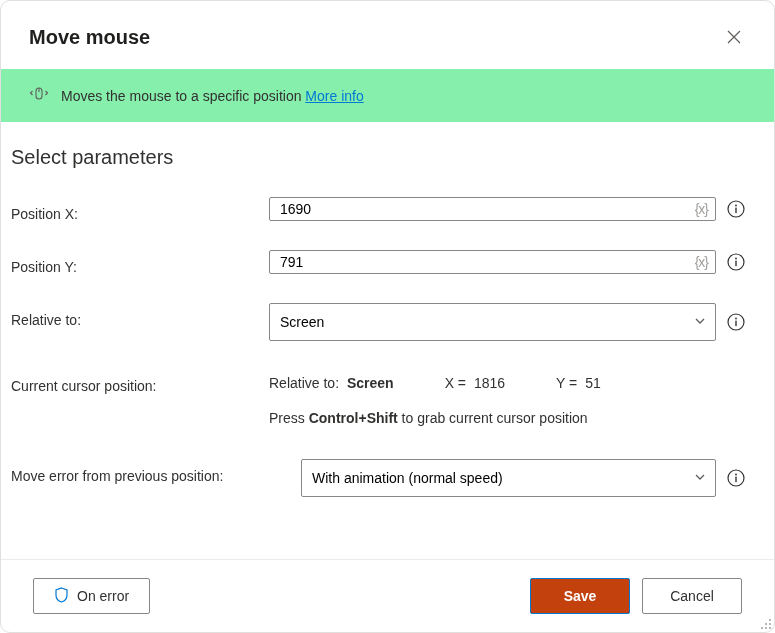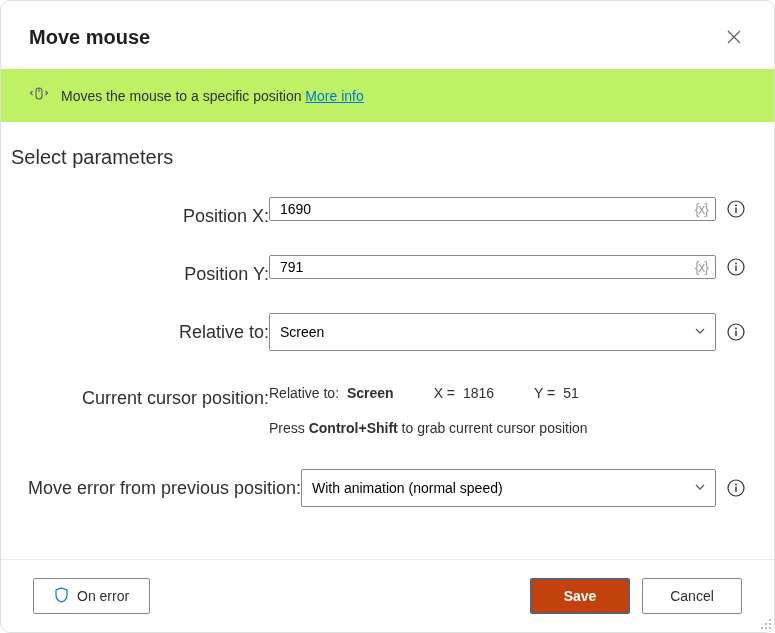--- a/index.html
+++ b/index.html
@@ -37,21 +37,21 @@
       height: 32px;
       display: flex;
       align-items: center;
       justify-content: center;
       cursor: pointer;
       color: #605e5c;
       background: none;
       border: none;
     }
     .info-banner {
-      background: #bef264;
+      background: #86efac;
       padding: 16px 28px;
       display: flex;
       align-items: center;
       gap: 12px;
       font-size: 14px;
       color: #323130;
     }
     .banner-icon {
       flex-shrink: 0;
       color: #605e5c;
@@ -74,23 +74,22 @@
     }
     .row {
       display: flex;
       align-items: flex-start;
       margin-bottom: 28px;
     }
     .row-label {
       width: 258px;
       flex-shrink: 0;
       padding-top: 9px;
-      font-size: 18px;
-      color: #323130;
-      text-align: right;
+      font-size: 14px;
+      color: #323130;
     }
     .row-control {
       flex: 1;
       display: flex;
       align-items: center;
       gap: 10px;
     }
     .input-wrap {
       position: relative;
       flex: 1;
@@ -152,21 +151,21 @@
       cursor: pointer;
     }
     .cursor-info {
       flex: 1;
       line-height: 1.8;
       font-size: 14px;
       padding-top: 2px;
     }
     .cursor-line1 {
       display: flex;
-      gap: 40px;
+      gap: 51px;
     }
     .cursor-line1 .lbl { margin-right: 4px; }
     .cursor-line1 .val { font-weight: 600; }
     .cursor-line2 {
       margin-top: 10px;
     }
     .kbd { font-weight: 600; }
     .footer {
       border-top: 1px solid #edebe9;
       padding: 18px 32px;

